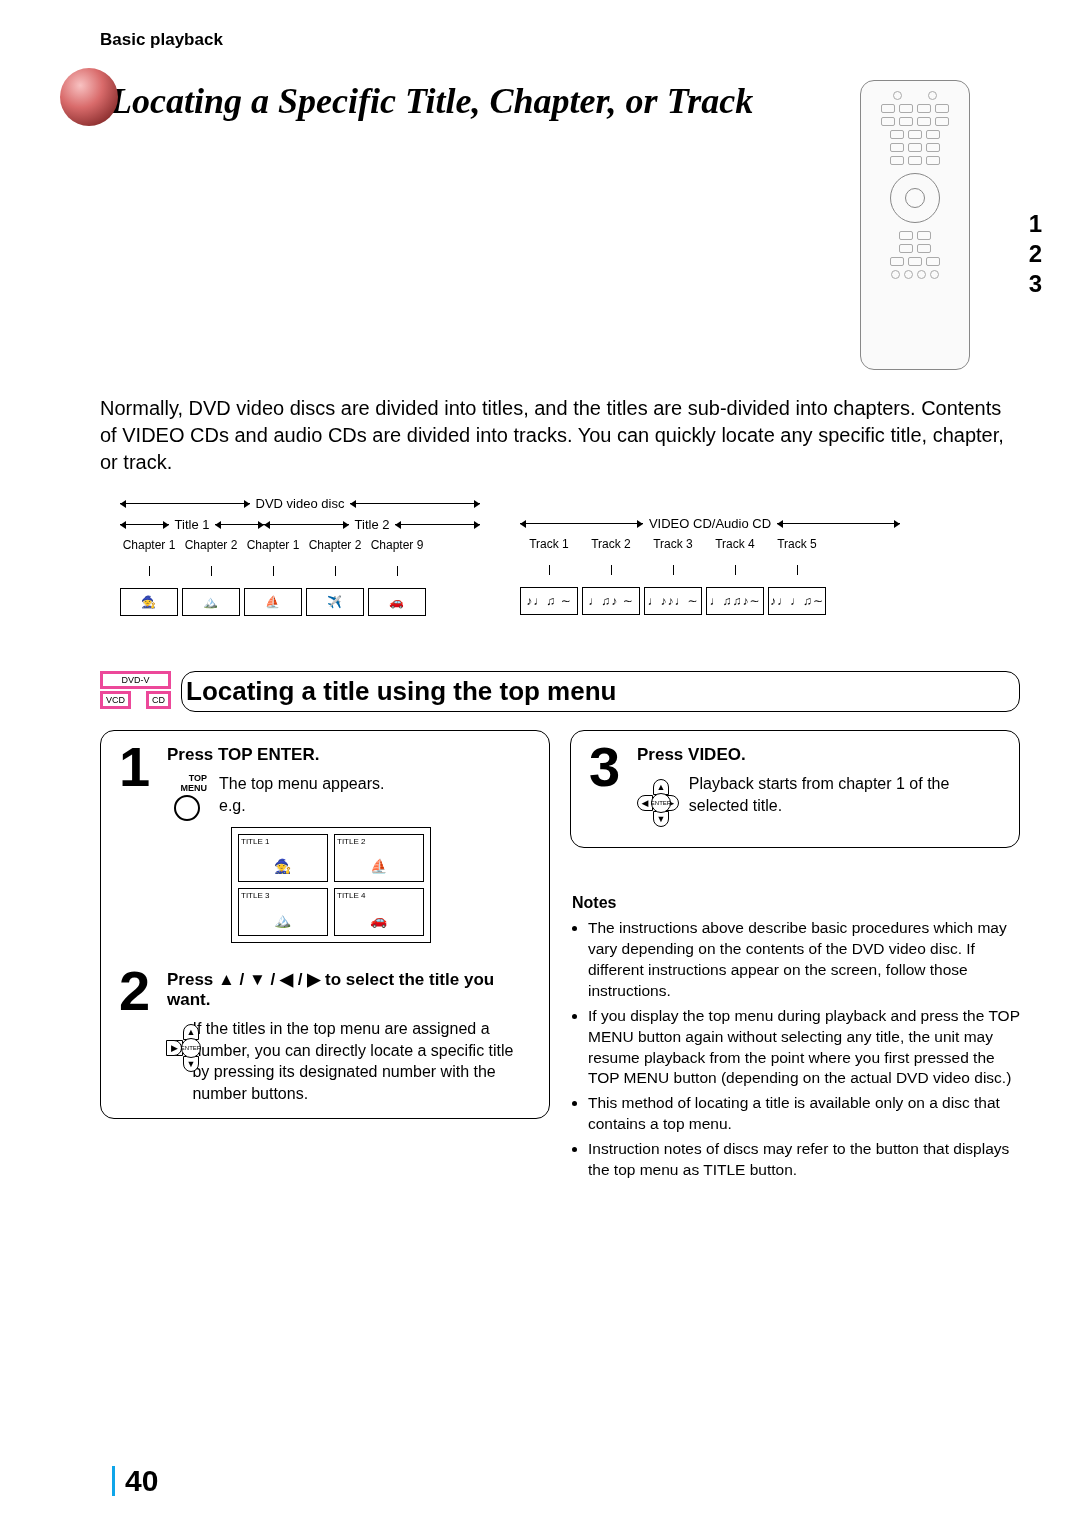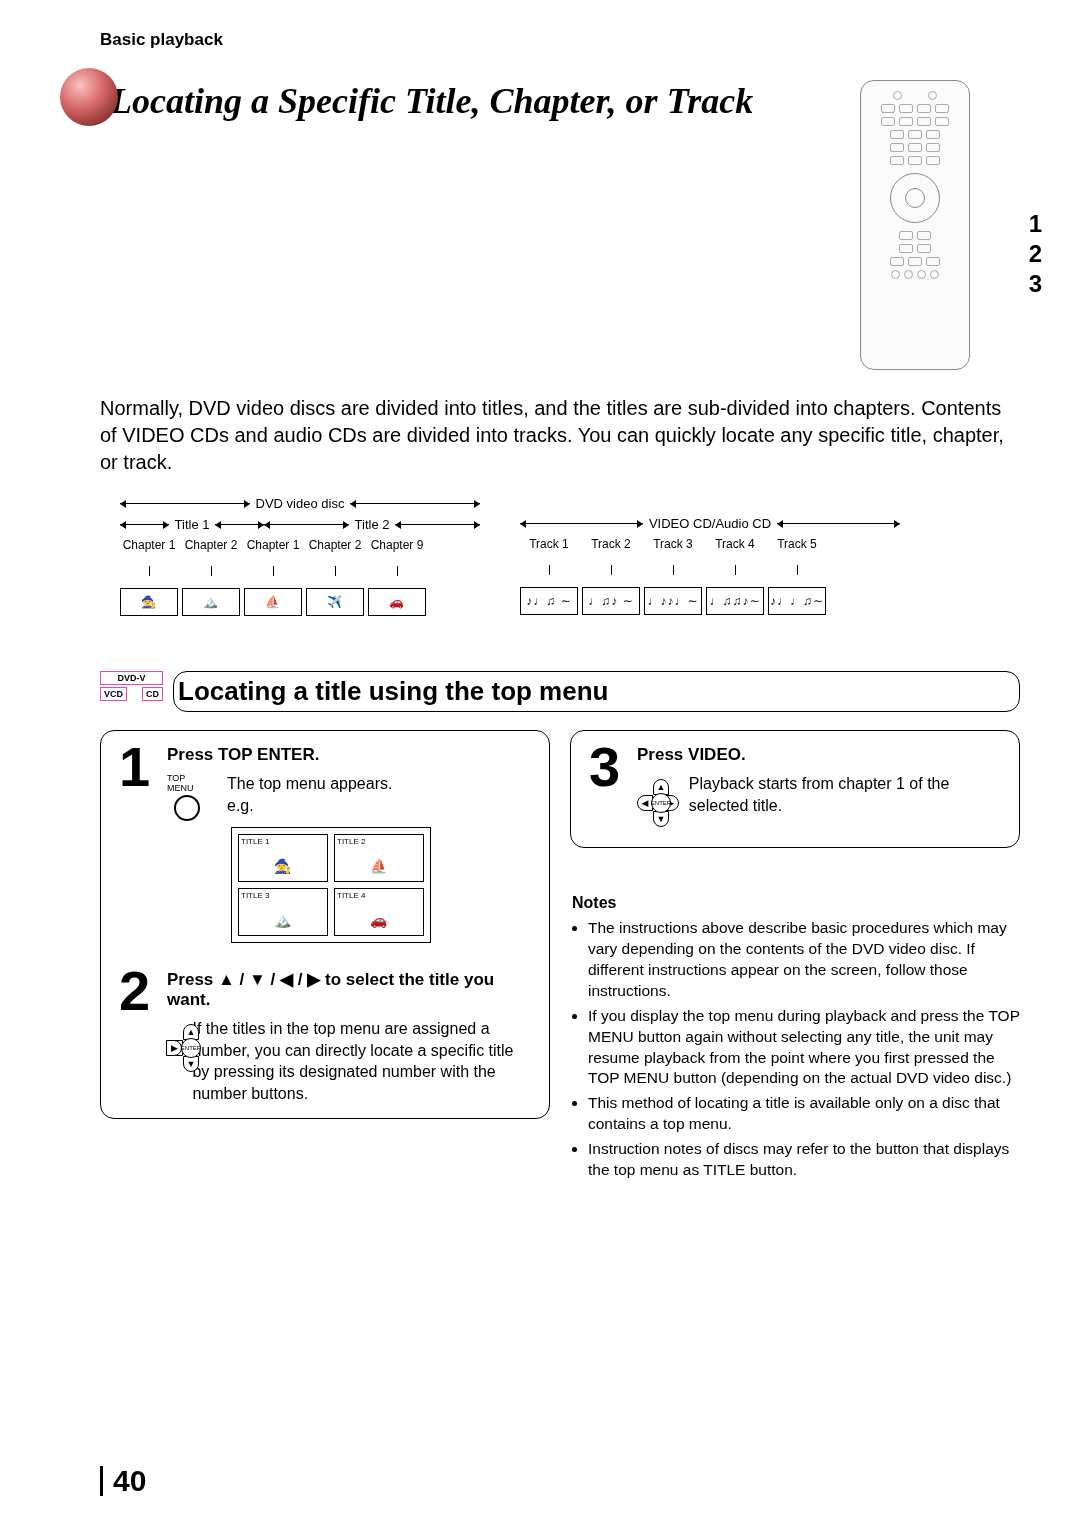--- a/index.html
+++ b/index.html
@@ -55,55 +55,55 @@
   .track-lbl { font-size: 12px; margin-bottom: 2px; }
   .tick { width: 1px; height: 10px; background: #000; }
   .cell { width: 58px; height: 28px; border: 1px solid #000; font-size: 12px; display: flex; align-items: center; justify-content: center; }
   .music { font-size: 12px; letter-spacing: 1px; }
 
   .section-bar {
     margin-top: 55px;
     display: flex; align-items: stretch; gap: 10px;
   }
   .disc-badges { display: flex; flex-direction: column; gap: 2px; }
-  .badge { border: 1px solid #ec4899; font-size: 9px; padding: 1px 3px; text-align: center; font-weight: bold; }
+  .badge { border: 3px solid #ec4899; font-size: 9px; padding: 1px 3px; text-align: center; font-weight: normal; }
   .badge-row { display: flex; gap: 15px; }
   .section-title-box {
     flex: 1; border: 1px solid #000; border-radius: 14px; padding: 4px 4px;
     font-size: 26px; font-weight: bold;
   }
 
   .steps-wrap { display: flex; gap: 20px; margin-top: 18px; }
   .steps-col { flex: 1; display: flex; flex-direction: column; gap: 30px; }
   .step-card {
     border: 1px solid #000; border-radius: 14px; padding: 14px 18px;
   }
   .step-row { display: flex; align-items: flex-start; gap: 6px; }
   .big-num { font-size: 56px; font-weight: bold; line-height: 0.8; width: 42px; }
   .step-head { font-size: 17px; font-weight: bold; margin-bottom: 8px; }
   .step-body { font-size: 16px; line-height: 1.35; }
-  .mini-icon { width: 40px; text-align: left; font-size: 9px; margin-right: 20px; }
+  .mini-icon { width: 40px; text-align: right; font-size: 9px; margin-right: 12px; font-weight: bold; }
   .mini-circ { width: 26px; height: 26px; border: 2px solid #000; border-radius: 50%; margin: 2px auto 0; }
   .mini-dpad { width: 48px; height: 48px; position: relative; margin: 6px auto; }
   .mini-dpad .arm { position:absolute; border:1px solid #000; background:#fff; display:flex; align-items:center; justify-content:center; font-size:9px;}
   .arm.up { left:16px; top:0; width:16px; height:16px; border-radius:50% 50% 0 0;}
   .arm.down { left:16px; bottom:0; width:16px; height:16px; border-radius:0 0 50% 50%;}
   .arm.left { left:0; top:16px; width:16px; height:16px; border-radius:50% 0 0 50%;}
   .arm.right { right:0; top:16px; width:16px; height:16px; border-radius:0 50% 50% 0;}
   .arm.center { left:14px; top:14px; width:20px; height:20px; border-radius:50%; font-size:6px;}
   .eg-box { border: 1px solid #000; padding: 6px; width: 200px; margin: 6px 0 0 64px; }
   .eg-grid { display: grid; grid-template-columns: 1fr 1fr; gap: 6px; }
   .eg-cell { border: 1px solid #000; height: 48px; font-size: 8px; padding: 2px; position: relative; }
   .eg-scribble { font-size: 14px; text-align: center; line-height: 40px; color: #888;}
 
   .notes-head { font-weight: bold; font-size: 16px; margin: 16px 0 6px 2px; }
   .notes { font-size: 15.5px; line-height: 1.35; padding-left: 18px; }
   .notes li { list-style: disc; margin-bottom: 4px; }
 
-  .page-num { position: absolute; left: 100px; bottom: 30px; font-size: 30px; font-weight: bold; border-left: 3px solid #000000; padding-left: 10px; line-height: 1; }
+  .page-num { position: absolute; left: 112px; bottom: 30px; font-size: 30px; font-weight: bold; border-left: 3px solid #0ea5e9; padding-left: 10px; line-height: 1; }
 </style>
 </head>
 <body>
 
 <div class="breadcrumb">Basic playback</div>
 
 <div class="title-row">
   <div class="page-title">
     <span class="sphere"></span>
     <span>Locating a Specific Title, Chapter, or Track</span>

